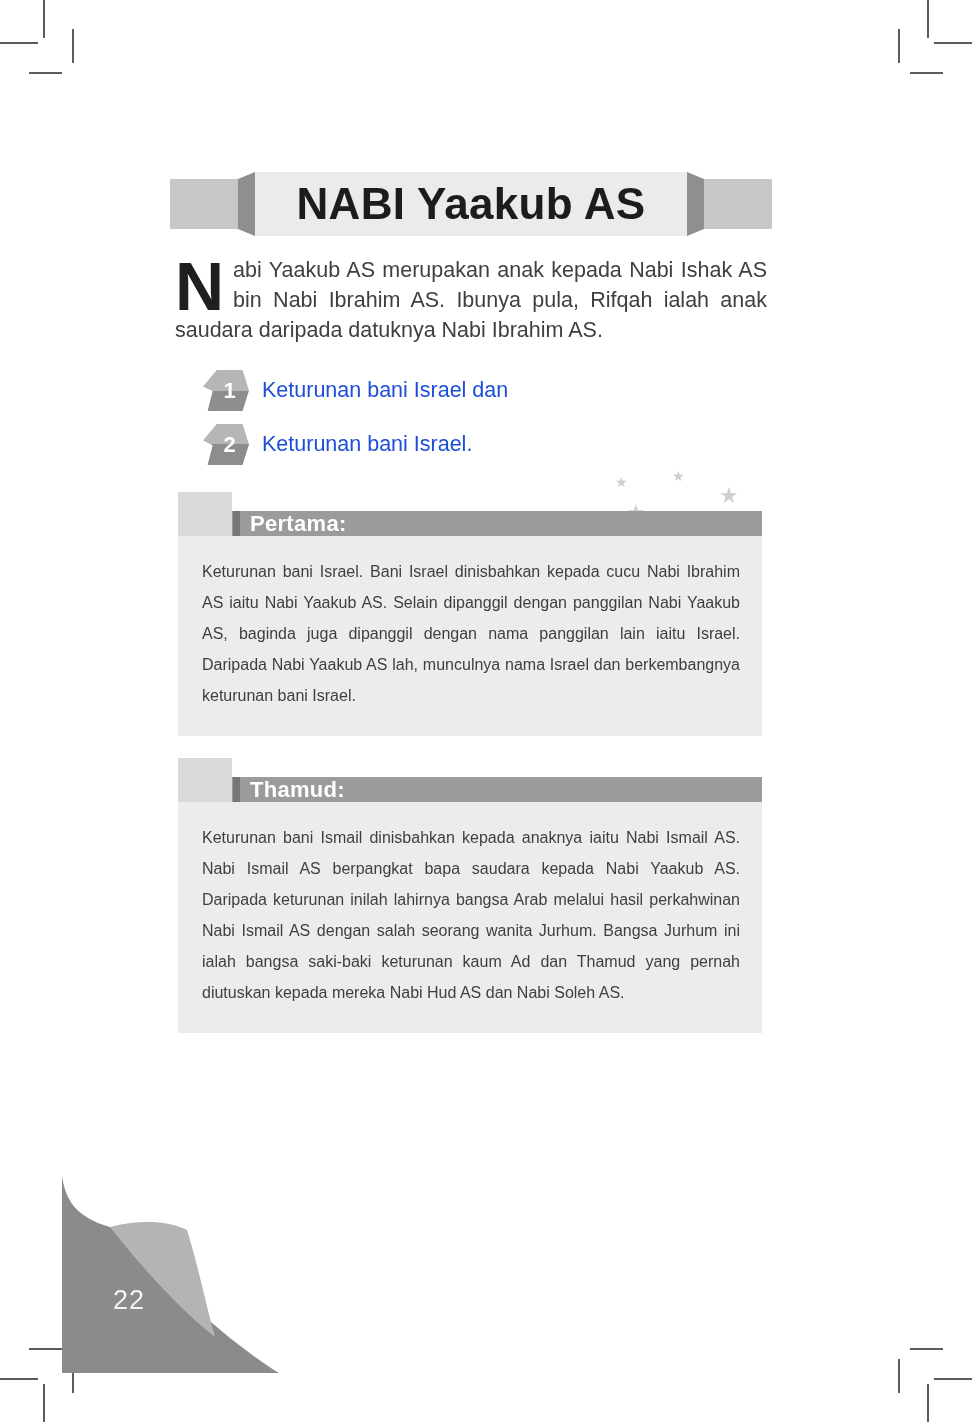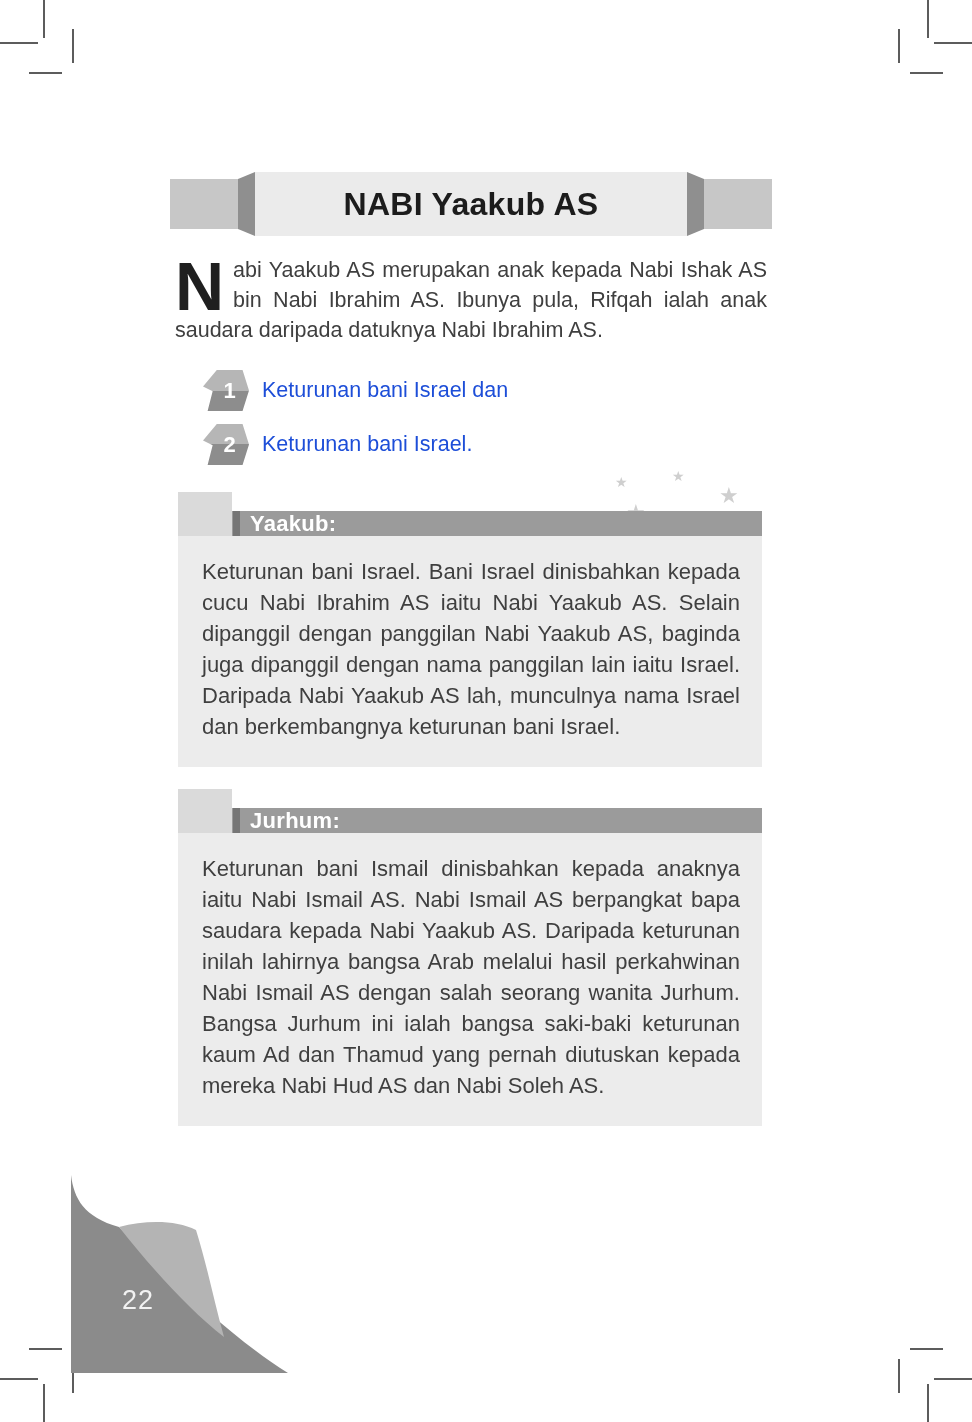--- a/index.html
+++ b/index.html
@@ -29,21 +29,21 @@
   .cm-br-h2{left:910px;top:1348px;width:33px;height:2px}
   
   .content { position:absolute; left:170px; top:172px; width:602px; z-index:2; }
   
   .banner { display:flex; align-items:center; height:64px; }
   .banner-tab { width:68px; height:50px; background:#c7c7c7; }
   .banner-fold { width:17px; height:64px; background:#8f8f8f; }
   .fold-left  { clip-path:polygon(100% 0, 100% 100%, 0 89%, 0 11%); }
   .fold-right { clip-path:polygon(0 0, 100% 11%, 100% 89%, 0 100%); }
   .banner-band { flex:1; height:64px; background:#ebebeb; display:flex; align-items:center; justify-content:center; }
-  .banner-title { margin:15px; font-size:32px; font-weight:bold; color:#1c1c1c; letter-spacing:0.3px; }
+  .banner-title { margin:15px; font-size:44px; font-weight:bold; color:#1c1c1c; letter-spacing:0.3px; }
   
   .para { font-size:21.5px; line-height:30px; text-align:justify; color:#3f3f3f; margin:0 0 0 5px; width:592px; }
   .lead { margin-top:19px; }
   .dropcap { float:left; font-size:68px; line-height:56px; font-weight:bold; color:#1f1f1f; margin:3px 9px 0 0; }
   .indent { margin-top:27px; text-indent:28px; }
   
   .list { margin:25px 0 0 33px; }
   .list-item { display:flex; align-items:center; height:41px; margin-bottom:13px; }
   .badge { position:relative; width:46px; height:41px; flex:0 0 46px;
            background:linear-gradient(#b6b6b6 50%, #8d8d8d 50%);
@@ -59,23 +59,23 @@
   .star-4{left:626px;top:502px;font-size:22px}
   .star-5{left:679px;top:512px;font-size:14px}
   
   .section { margin:46px 0 0 8px; width:584px; }
   .section + .section { margin-top:41px; }
   .sec-bar { position:relative; height:25px; background:#9b9b9b; display:flex; align-items:center; }
   .sec-square { position:absolute; left:0; top:-19px; width:54px; height:44px; background:#dadada; }
   .sec-accent { position:absolute; left:55px; top:0; width:7px; height:25px; background:#767676; }
   .sec-heading { margin:0 0 0 72px; font-size:22px; font-weight:bold; color:#ffffff; letter-spacing:0.3px; }
   .sec-box { background:#ececec; padding:20px 22px 25px 24px; }
-  .sec-box p { margin:0; font-size:22px; line-height:31px; text-align:justify; color:#3f3f3f; }
+  .sec-box p { margin:0; font-size:16px; line-height:31px; text-align:justify; color:#3f3f3f; }
   
-  .curl { position:absolute; left:64px; top:1165px; width:235px; height:215px; z-index:3; }
+  .curl { position:absolute; left:55px; top:1165px; width:235px; height:215px; z-index:3; }
   .curl svg { display:block; }
   .pagenum { position:absolute; left:58px; top:120px; color:#f2f2f2; font-size:27px; letter-spacing:1px; }
 </style>
 </head>
 <body>
 
 <div class="page">
 
   <div class="cm cm-tl-v1"></div>
   <div class="cm cm-tl-h1"></div>
@@ -127,32 +127,32 @@
             <span class="badge-num">2</span>
           </span>
         <span class="li-text">Keturunan bani Israel.</span>
       </div>
     </div>
 
     <section class="section">
       <div class="sec-bar">
         <div class="sec-square"></div>
         <div class="sec-accent"></div>
-        <h2 class="sec-heading">Yaakub:</h2>
+        <h2 class="sec-heading">Pertama:</h2>
       </div>
       <div class="sec-box">
         <p>Keturunan bani Israel. Bani Israel dinisbahkan kepada cucu Nabi Ibrahim AS iaitu Nabi Yaakub AS. Selain dipanggil dengan panggilan Nabi Yaakub AS, baginda juga dipanggil dengan nama panggilan lain iaitu Israel. Daripada Nabi Yaakub AS lah, munculnya nama Israel dan berkembangnya keturunan bani Israel.</p>
       </div>
     </section>
 
     <section class="section">
       <div class="sec-bar">
         <div class="sec-square"></div>
         <div class="sec-accent"></div>
-        <h2 class="sec-heading">Jurhum:</h2>
+        <h2 class="sec-heading">Thamud:</h2>
       </div>
       <div class="sec-box">
         <p>Keturunan bani Ismail dinisbahkan kepada anaknya iaitu Nabi Ismail AS. Nabi Ismail AS berpangkat bapa saudara kepada Nabi Yaakub AS. Daripada keturunan inilah lahirnya bangsa Arab melalui hasil perkahwinan Nabi Ismail AS dengan salah seorang wanita Jurhum. Bangsa Jurhum ini ialah bangsa saki-baki keturunan kaum Ad dan Thamud yang pernah diutuskan kepada mereka Nabi Hud AS dan Nabi Soleh AS.</p>
       </div>
     </section>
 
   </div>
 
   <div class="curl">
     <svg width="235" height="215" viewBox="0 0 235 215">

